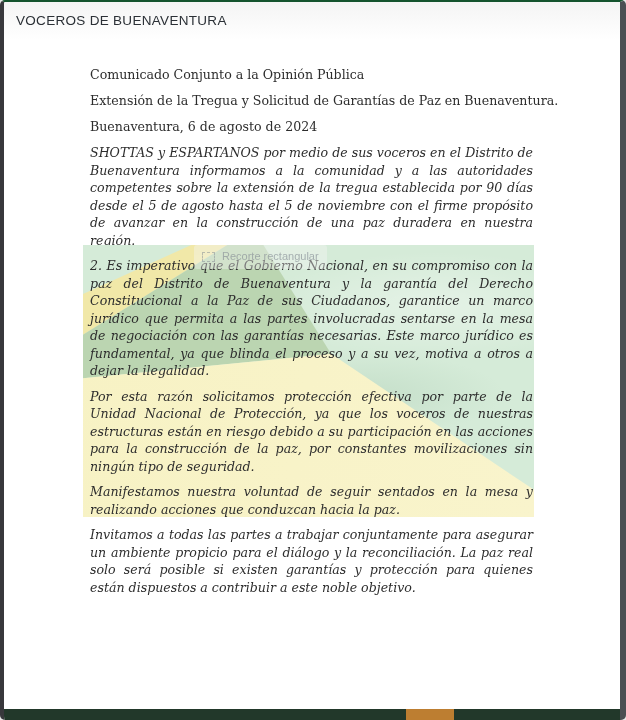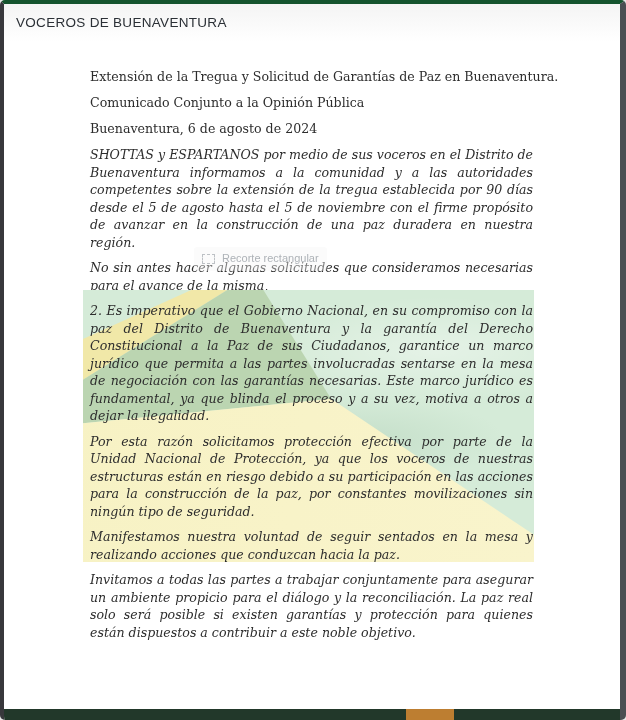--- a/index.html
+++ b/index.html
@@ -1,21 +1,21 @@
 <!DOCTYPE html>
 <html><head>
 <meta charset="utf-8">
 <style>
   html,body{margin:0;padding:0;background:#e9e9e9;}
   .frame{
     position:relative;
     width:626px;height:720px;
     box-sizing:border-box;
     background:#ffffff;
-    border-top:4px solid #14532d;
+    border-top:2px solid #14532d;
     border-left:4px solid #38383c;
     border-right:6px solid #4b4f53;
     border-radius:5px;
     overflow:hidden;
     font-family:"Liberation Sans",sans-serif;
   }
   .titlebar{
     height:38px;
     background:linear-gradient(#f4f4f4,#ffffff);
     display:flex;align-items:flex-start;
@@ -73,26 +73,25 @@
 <body>
 
 <div class="frame">
 
   <div class="titlebar">
     <span class="title">VOCEROS DE BUENAVENTURA</span>
   </div>
 
   <div class="doc">
 
+    <p class="hline">Comunicado Conjunto a la Opinión Pública</p>
     <p class="hline">Extensión de la Tregua y Solicitud de Garantías de Paz en Buenaventura.</p>
-    <p class="hline">Comunicado Conjunto a la Opinión Pública</p>
     <p class="hline">Buenaventura, 6 de agosto de 2024</p>
 
     <p class="body-par">SHOTTAS y ESPARTANOS por medio de sus voceros  en el Distrito de Buenaventura informamos a la comunidad y a las autoridades competentes sobre la extensión de la tregua establecida por 90 días desde el 5 de agosto hasta el 5 de noviembre con el firme propósito de avanzar en la construcción de una paz duradera en nuestra región.</p>
-    <p class="body-par">No sin antes hacer algunas solicitudes que consideramos necesarias para el avance de la misma,</p>
 
     <div class="flag-section">
       <div class="flag-bg">
         <div class="flag-layer flag-yellow-band"></div>
         <div class="flag-layer flag-sage-wedge"></div>
         <div class="flag-layer flag-yellow-main"></div>
       </div>
       <p class="body-par">2. Es imperativo que el Gobierno Nacional, en su compromiso con la paz del Distrito de Buenaventura y la garantía del Derecho Constitucional a la Paz de sus Ciudadanos, garantice un marco jurídico que permita a las partes involucradas sentarse en la mesa de negociación con las garantías necesarias. Este marco jurídico es fundamental, ya que blinda el proceso y a su vez, motiva a otros a dejar la ilegalidad.</p>
       <p class="body-par">Por esta razón solicitamos protección efectiva por parte de la Unidad Nacional de Protección, ya que los voceros de nuestras estructuras están en riesgo debido a su participación en las acciones para la construcción de la paz, por constantes movilizaciones sin ningún tipo de seguridad.</p>
       <p class="body-par">Manifestamos nuestra voluntad de seguir sentados en la mesa y realizando acciones que conduzcan hacia la paz.</p>

